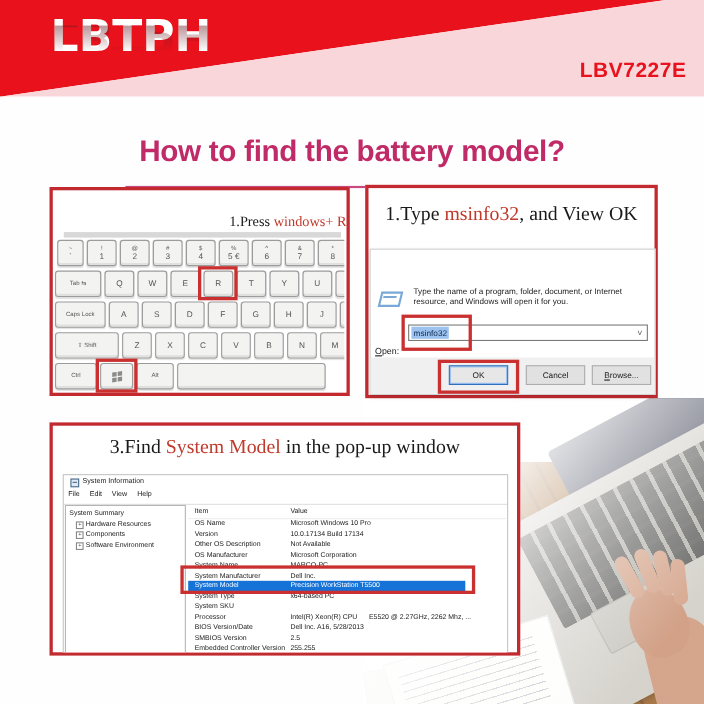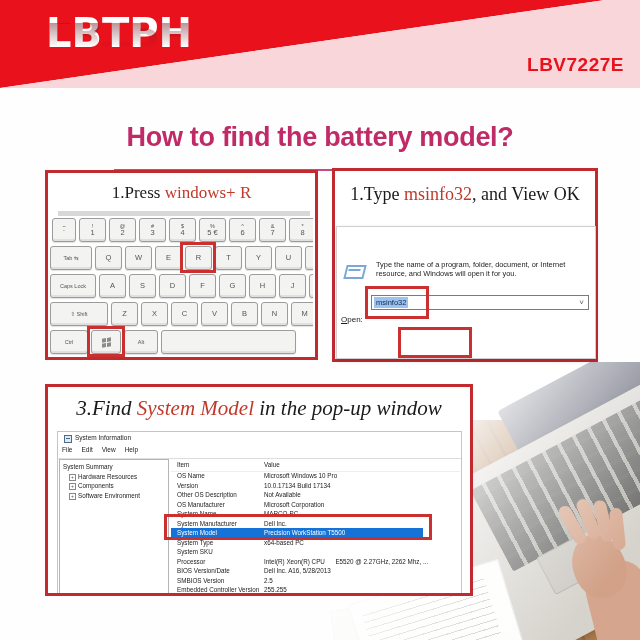--- a/index.html
+++ b/index.html
@@ -25,23 +25,23 @@
   .title-wrap{position:absolute;top:106px;left:0;width:640px;text-align:center;z-index:2;}
   .page-title{color:#c02a67;font-weight:bold;font-size:27px;margin:16px;letter-spacing:-.3px;}
   .title-underline{width:412px;height:2px;background:#c02a67;opacity:.85;margin:8px auto 0 auto;}
 
   
   .box{position:absolute;background:#fff;border:3px solid #c22a30;box-sizing:border-box;z-index:2;}
   .box1{left:45px;top:170px;width:273px;height:190px;}
   .box2{left:332px;top:168px;width:266px;height:194px;}
   .box3{left:45px;top:384px;width:428px;height:212px;overflow:hidden;}
   .caption{text-align:center;font-family:"Liberation Serif",serif;color:#1a1a1a;white-space:nowrap;}
-  .box1 .caption{margin-top:10px;font-size:17px;}
+  .box1 .caption{margin-top:20px;font-size:13px;text-align:right;}
   .box2 .caption{margin-top:13px;font-size:18px;}
-  .box3 .caption{margin-top:9px;font-size:21px;font-style:italic;}
+  .box3 .caption{margin-top:9px;font-size:18px;}
   .caption .hl-red{color:#c0392b;}
   .anno{position:absolute;border:3px solid #c9302f;box-sizing:border-box;z-index:5;}
 
   
   .keyboard{position:absolute;left:2px;top:38px;width:263px;height:147px;overflow:hidden;}
   .kb-strip{position:absolute;left:8px;top:0;width:252px;height:5px;background:#d8d8d8;}
   .kb-row{position:absolute;display:flex;gap:3px;}
   .kb-row1{left:2px;top:7px;}
   .kb-row2{left:0;top:35px;}
   .kb-row3{left:0;top:63px;}
@@ -344,20 +344,27 @@
     </div>
     <div class="run-dialog">
       <div class="run-body-icon"></div>
       <div class="run-desc">Type the name of a program, folder, document, or Internet resource, and Windows will open it for you.</div>
       <div class="run-open-label"><span class="accel">O</span><span>pen:</span></div>
       <div class="run-combo">
         <span class="run-combo-sel">msinfo32</span>
         <span class="run-combo-chevron">˅</span>
       </div>
       <div class="anno anno-combo"></div>
+      <div class="run-footer">
+        <div class="run-btn btn-ok">OK</div>
+        <div class="run-btn btn-cancel">Cancel</div>
+        <div class="run-btn btn-browse">
+            <span><span class="accel">B</span><span>rowse...</span></span>
+          </div>
+      </div>
       <div class="anno anno-ok"></div>
     </div>
   </section>
 
   <section class="box box3">
     <div class="caption">
       <span>3.Find </span><span class="hl-red">System Model</span><span> in the pop-up window</span>
     </div>
     <div class="si-window">
       <div class="si-titlebar">

